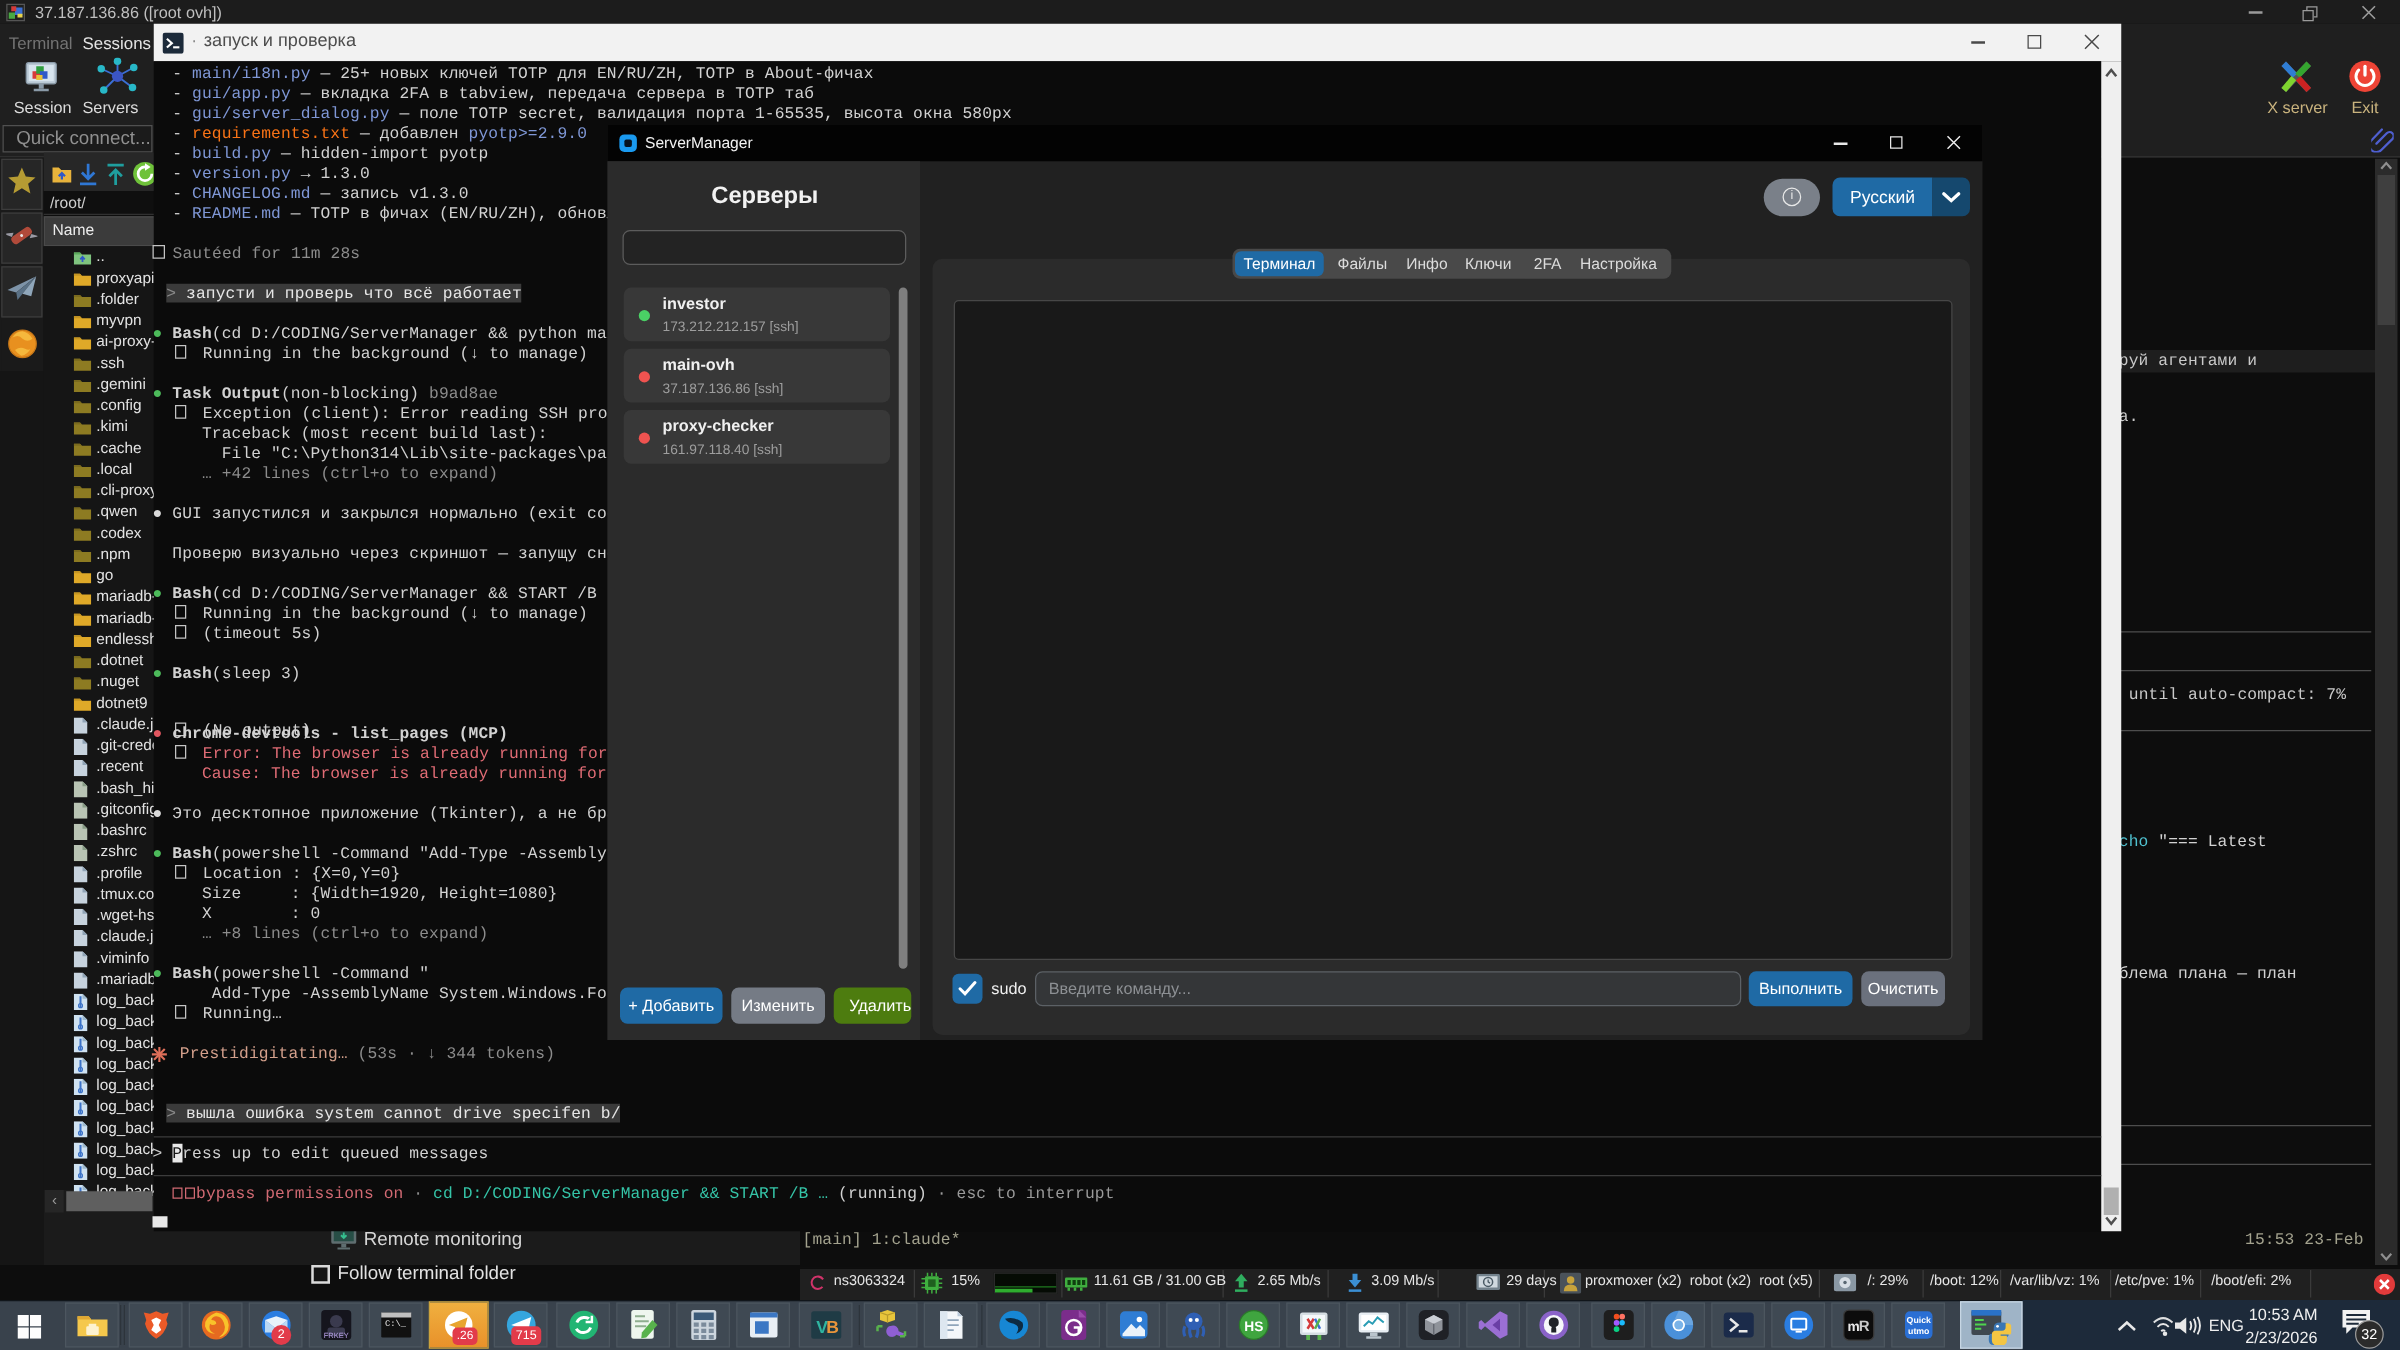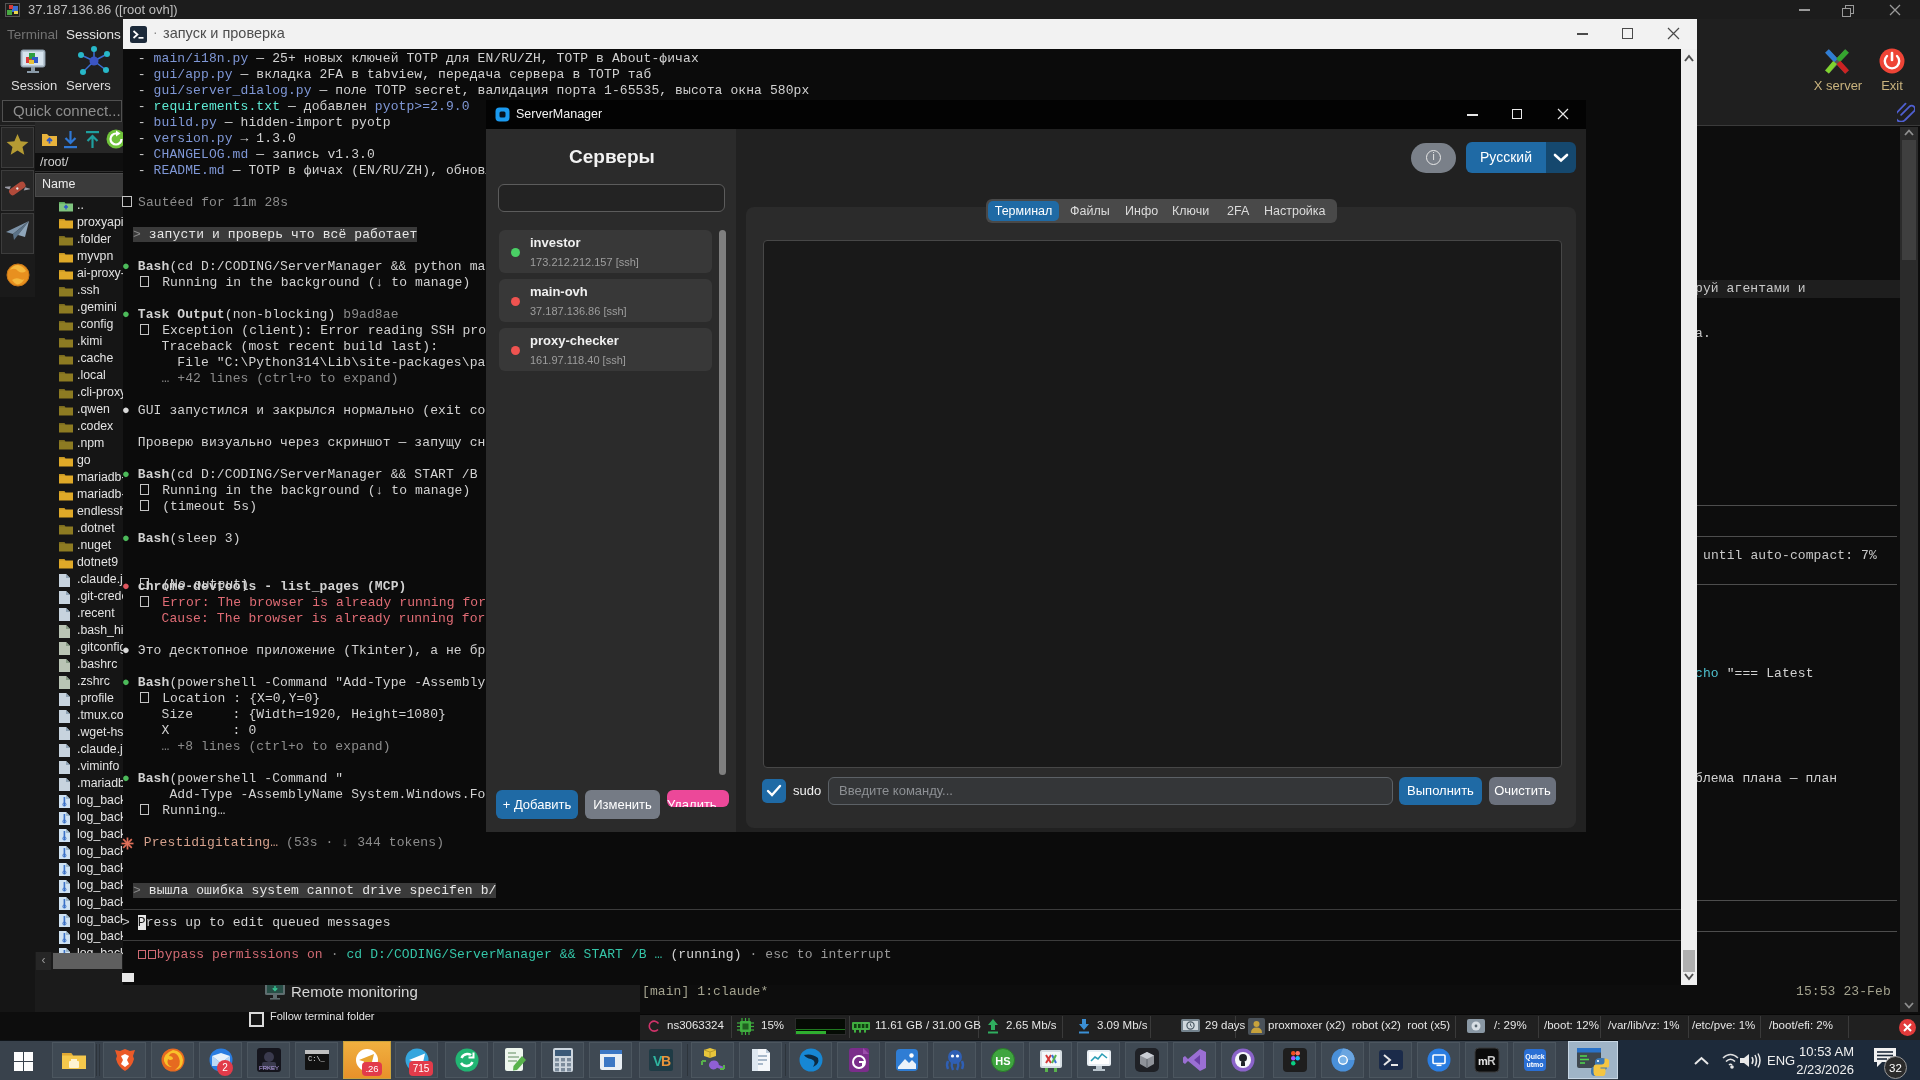--- a/index.html
+++ b/index.html
@@ -381,21 +381,21 @@
 <div class="abs" style="left:53px;top:953px;width:69px;height:16px;background:#5f5f5f"></div>
 <svg class="abs" style="left:264px;top:981px" width="22" height="20">
 <rect x="1" y="1" width="20" height="13" rx="1.5" fill="#5f6e70"></rect>
 <rect x="3" y="3" width="16" height="9" fill="#274e46"></rect>
 <path d="M11 5 L11 9 M8.8 7.2 L11 9.4 L13.2 7.2" stroke="#35c08f" stroke-width="1.5" fill="none"></path>
 <rect x="9" y="14" width="4" height="3" fill="#5f6e70"></rect>
     <rect x="6" y="17" width="10" height="1.6" fill="#5f6e70"></rect>
   </svg>
 <div class="abs" style="left:291px;top:983px;width:200px;height:18px;color:#d6d6d6;font-size:15px">Remote monitoring</div>
 <div class="abs" style="left:249px;top:1012px;width:15px;height:15px;border:2px solid #dadada;background:#141414"></div>
-<div class="abs" style="left:270px;top:1010px;width:220px;height:18px;color:#e2e2e2;font-size:11px">Follow terminal folder</div>
+<div class="abs" style="left:270px;top:1010px;width:220px;height:18px;color:#e2e2e2;font-size:15px">Follow terminal folder</div>
 <div class="abs" style="left:640px;top:1014px;width:1280px;height:26px;background:#202020;border-top:1px solid #070707"></div>
 <div class="abs" style="left:731px;top:1016px;width:1px;height:22px;background:#3a3a3a"></div>
 <div class="abs" style="left:849px;top:1016px;width:1px;height:22px;background:#3a3a3a"></div>
 <div class="abs" style="left:978px;top:1016px;width:1px;height:22px;background:#3a3a3a"></div>
 <div class="abs" style="left:1062px;top:1016px;width:1px;height:22px;background:#3a3a3a"></div>
 <div class="abs" style="left:1150px;top:1016px;width:1px;height:22px;background:#3a3a3a"></div>
 <div class="abs" style="left:1235px;top:1016px;width:1px;height:22px;background:#3a3a3a"></div>
 <div class="abs" style="left:1455px;top:1016px;width:1px;height:22px;background:#3a3a3a"></div>
 <div class="abs" style="left:1538px;top:1016px;width:1px;height:22px;background:#3a3a3a"></div>
 <div class="abs" style="left:1600px;top:1016px;width:1px;height:22px;background:#3a3a3a"></div>
@@ -793,21 +793,21 @@
 <svg class="abs" style="left:1683px;top:53px" width="12" height="10">
     <path d="M2 8 L6 3 L10 8" stroke="#4f4f4f" stroke-width="2" fill="none"></path>
   </svg>
 <svg class="abs" style="left:1683px;top:972px" width="12" height="10">
     <path d="M2 2 L6 7 L10 2" stroke="#4f4f4f" stroke-width="2" fill="none"></path>
   </svg>
 <div class="abs" style="left:1683px;top:950px;width:12px;height:22px;background:#b0b0b0"></div>
 <div class="tl" style="left:122px;top:51px;height:16px;">  - <span style="color:#7f97d6">main/i18n.py</span> — 25+ новых ключей TOTP для EN/RU/ZH, TOTP в About-фичах</div>
 <div class="tl" style="left:122px;top:67px;height:16px;">  - <span style="color:#7f97d6">gui/app.py</span> — вкладка 2FA в tabview, передача сервера в TOTP таб</div>
 <div class="tl" style="left:122px;top:83px;height:16px;">  - <span style="color:#7f97d6">gui/server_dialog.py</span> — поле TOTP secret, валидация порта 1-65535, высота окна 580px</div>
-<div class="tl" style="left:122px;top:99px;height:16px;">  - <span style="color:#5eead4">requirements.txt</span> — добавлен <span style="color:#7f97d6">pyotp&gt;=2.9.0</span></div>
+<div class="tl" style="left:122px;top:99px;height:16px;">  - <span style="color:#f97316">requirements.txt</span> — добавлен <span style="color:#7f97d6">pyotp&gt;=2.9.0</span></div>
 <div class="tl" style="left:122px;top:115px;height:16px;">  - <span style="color:#7f97d6">build.py</span> — hidden-import pyotp</div>
 <div class="tl" style="left:122px;top:131px;height:16px;">  - <span style="color:#7f97d6">version.py</span> → 1.3.0</div>
 <div class="tl" style="left:122px;top:147px;height:16px;">  - <span style="color:#7f97d6">CHANGELOG.md</span> — запись v1.3.0</div>
 <div class="tl" style="left:122px;top:163px;height:16px;">  - <span style="color:#7f97d6">README.md</span> — TOTP в фичах (EN/RU/ZH), обновлён</div>
 <div class="tl" style="left:122px;top:195px;height:16px;"><i class="nb" style="margin:0 6px 0 0;width:10px"></i><span style="color:#8c8c8c">Sautéed for 11m 28s</span></div>
 <div class="tl" style="left:133px;top:227px;height:16px;"><span style="background:#3a3a3a;color:#e6e6e6"><span style="color:#8a8a8a">&gt;</span> запусти и проверь что всё работает</span></div>
 <div class="tl" style="left:122px;top:259px;height:16px;"><span style="color:#4cba5a">●</span> <b>Bash</b>(cd D:/CODING/ServerManager &amp;&amp; python main.py)</div>
 <div class="tl" style="left:122px;top:275px;height:16px;">  <i class="nb"></i> Running in the background (↓ to manage)</div>
 <div class="tl" style="left:122px;top:307px;height:16px;"><span style="color:#4cba5a">●</span> <b>Task Output</b>(non-blocking) <span style="color:#8c8c8c">b9ad8ae</span></div>
 <div class="tl" style="left:122px;top:323px;height:16px;">  <i class="nb"></i> Exception (client): Error reading SSH protocol banner</div>
@@ -871,21 +871,21 @@
 <div class="abs" style="left:511px;top:297px;width:9px;height:9px;background:#ef5350;border-radius:5px"></div>
 <div class="abs" style="left:530px;top:284px;width:170px;height:16px;color:#f0f0f0;font-size:13px;font-weight:bold">main-ovh</div>
 <div class="abs" style="left:530px;top:305px;width:170px;height:13px;color:#9e9e9e;font-size:11px">37.187.136.86 [ssh]</div>
 <div class="abs" style="left:499px;top:328px;width:213px;height:43px;background:#383838;border-radius:6px"></div>
 <div class="abs" style="left:511px;top:346px;width:9px;height:9px;background:#ef5350;border-radius:5px"></div>
 <div class="abs" style="left:530px;top:333px;width:170px;height:16px;color:#f0f0f0;font-size:13px;font-weight:bold">proxy-checker</div>
 <div class="abs" style="left:530px;top:354px;width:170px;height:13px;color:#9e9e9e;font-size:11px">161.97.118.40 [ssh]</div>
 <div class="abs" style="left:719px;top:230px;width:7px;height:545px;background:#7f7f7f;border-radius:4px"></div>
 <div class="abs" style="left:496px;top:790px;width:82px;height:29px;color:#fff;font-size:13px;text-align:center;border-radius:6px;background:#1f6aa5;line-height:29px">+ Добавить</div>
 <div class="abs" style="left:585px;top:790px;width:75px;height:29px;color:#fff;font-size:13px;text-align:center;border-radius:6px;background:#757b85;line-height:29px">Изменить</div>
-<div class="abs" style="left:667px;top:790px;width:62px;height:17px;color:#fff;font-size:13px;text-align:left;border-radius:6px;background:#ec4899;line-height:29px;overflow:hidden">Удалить</div>
+<div class="abs" style="left:667px;top:790px;width:62px;height:29px;color:#fff;font-size:13px;text-align:right;border-radius:6px;background:#4d7c0f;line-height:29px;overflow:hidden">Удалить</div>
 <div class="abs" style="left:1411px;top:143px;width:45px;height:30px;background:#7a8089;border-radius:15px"></div>
 <div class="abs" style="left:1426px;top:150px;width:15px;height:15px;border:1.5px solid #e8e8e8;border-radius:8px;color:#e8e8e8;font-size:10px;text-align:center;line-height:12px">i</div>
 <div class="abs" style="left:1466px;top:142px;width:80px;height:31px;background:#1f6aa5;border-radius:6px 0 0 6px;color:#fff;font-size:14px;text-align:center;line-height:31px">Русский</div>
 <div class="abs" style="left:1546px;top:142px;width:30px;height:31px;background:#15486e;border-radius:0 6px 6px 0"></div>
 <svg class="abs" style="left:1553px;top:1px;top:153px" width="16" height="10">
     <path d="M2 2 L8 7.5 L14 2" stroke="#fff" stroke-width="2.6" fill="none" stroke-linecap="round"></path>
   </svg>
 <div class="abs" style="left:746px;top:207px;width:830px;height:621px;background:#2b2b2b;border-radius:8px"></div>
 <div class="abs" style="left:986px;top:199px;width:351px;height:24px;background:#494949;border-radius:6px"></div>
 <div class="abs" style="left:988px;top:201px;width:71px;height:20px;background:#1f6aa5;border-radius:5px;color:#fff;font-size:12.5px;text-align:center;line-height:20px">Терминал</div>

